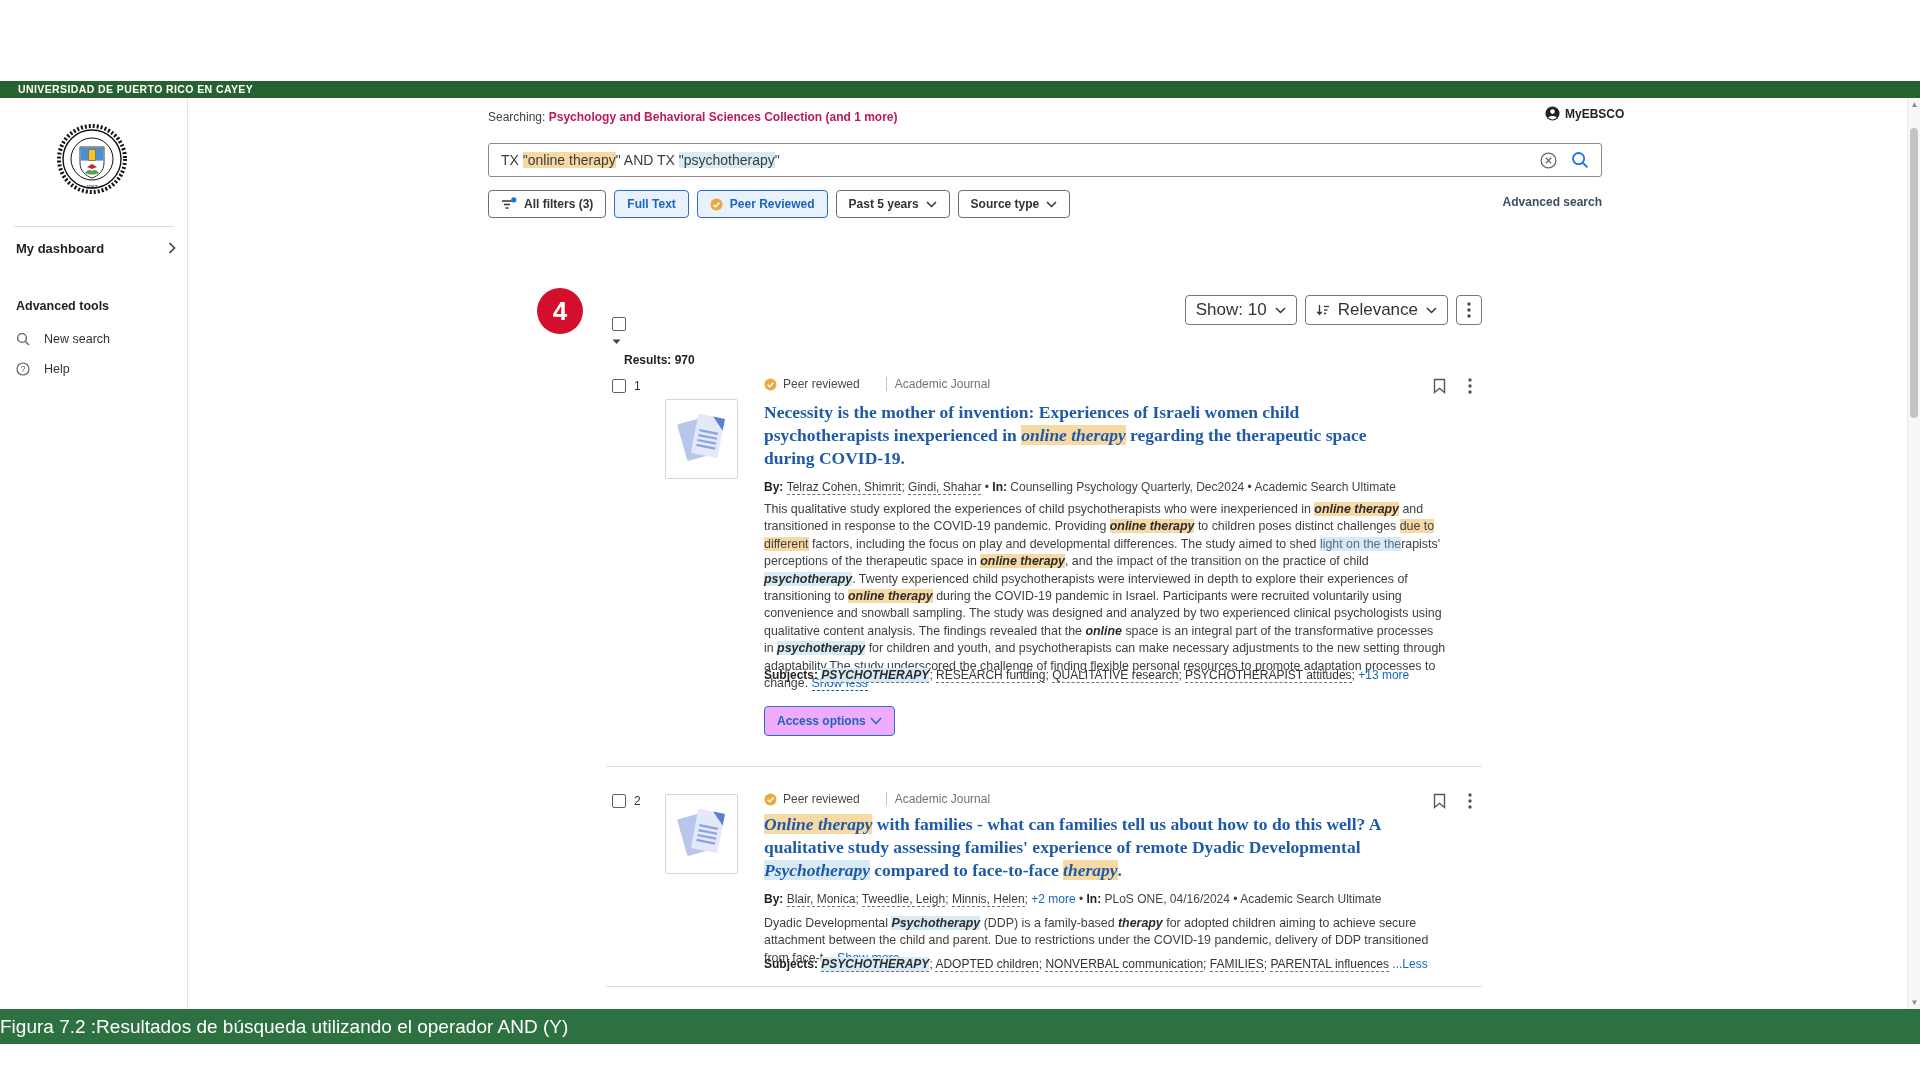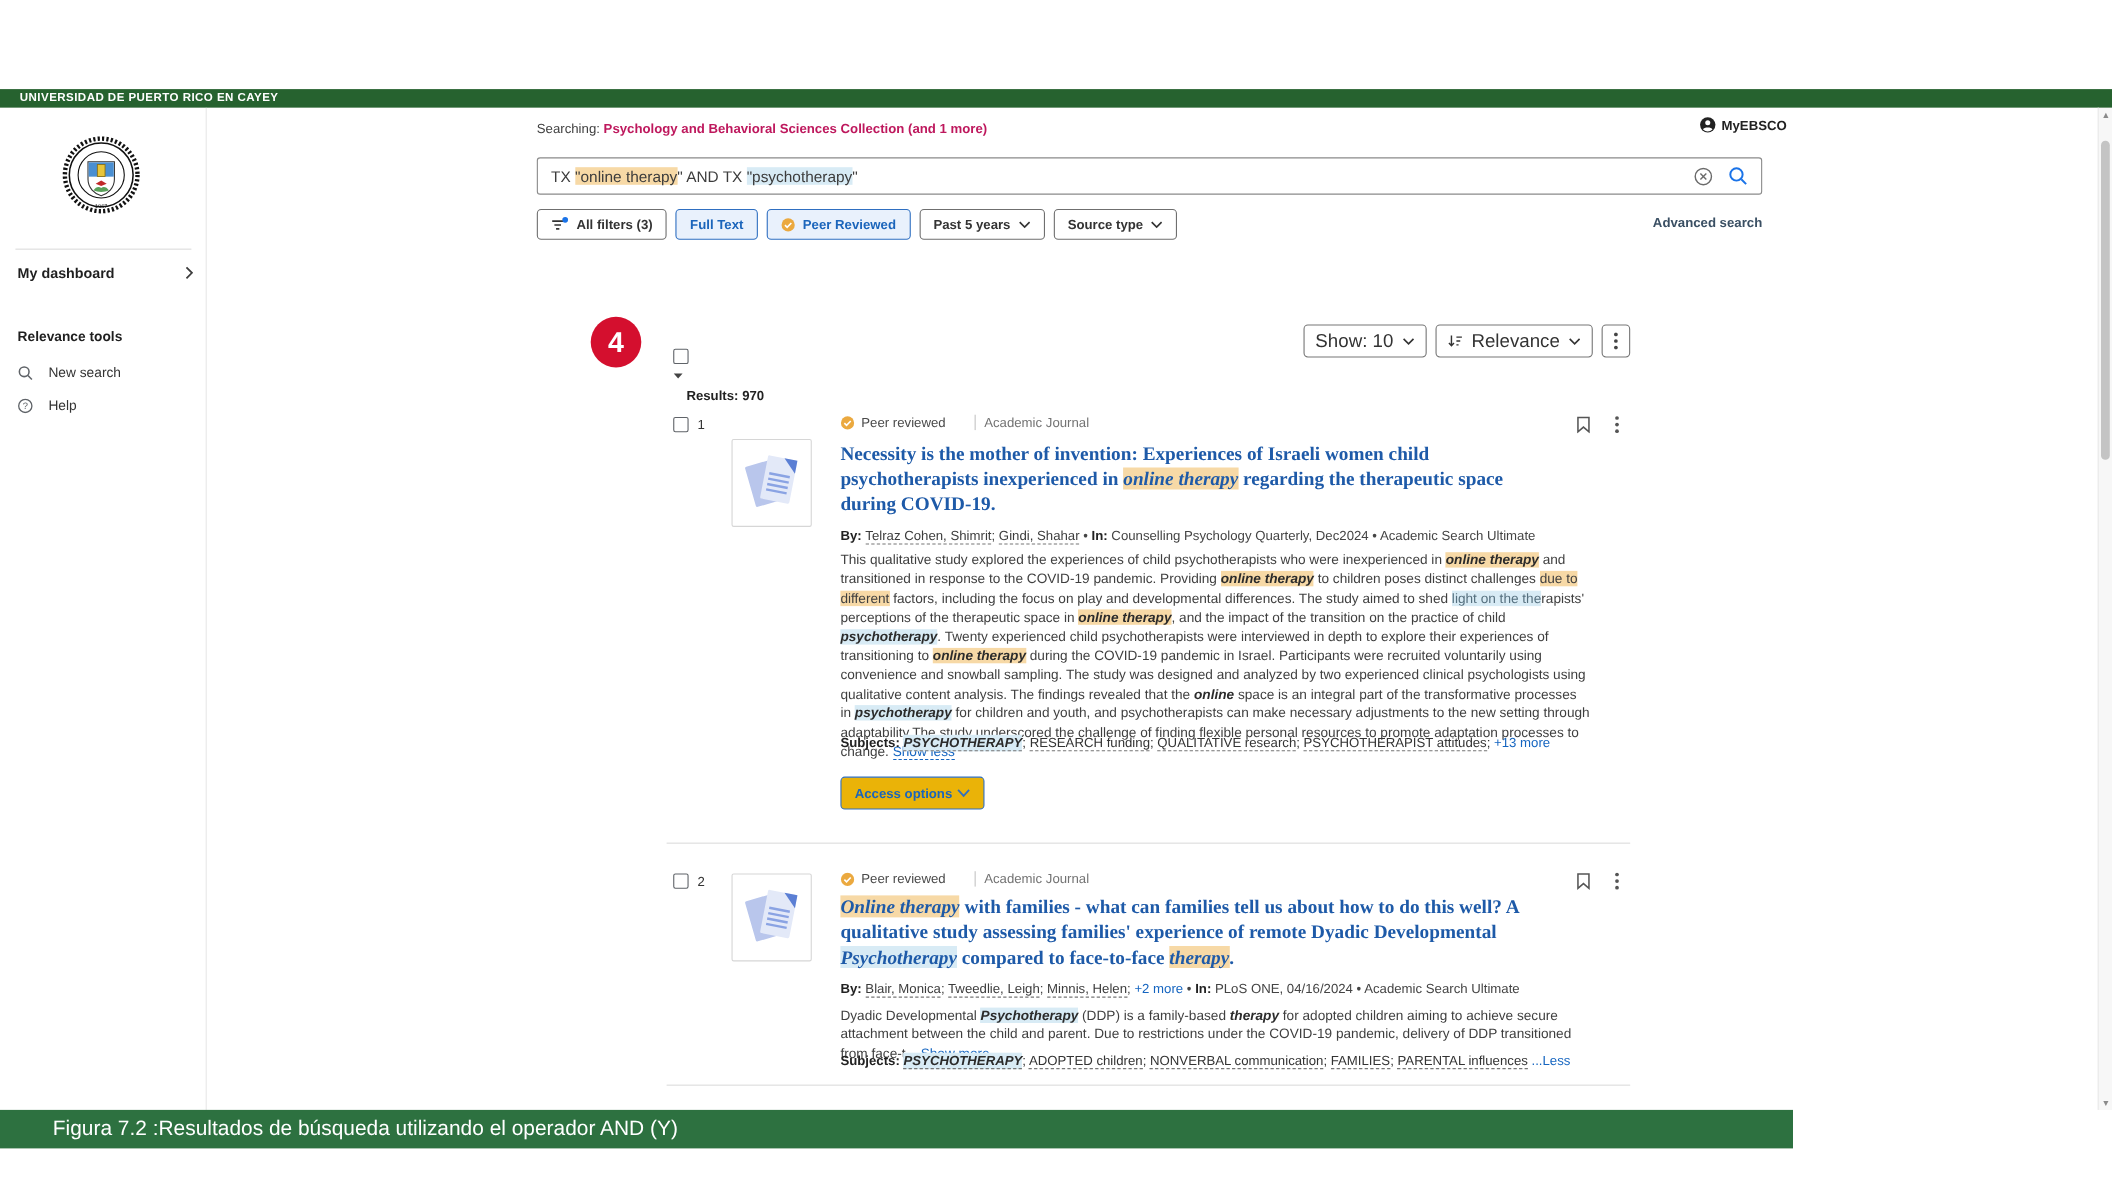--- a/index.html
+++ b/index.html
@@ -4,22 +4,22 @@
 <style>
   * { box-sizing: border-box; margin: 0; padding: 0; }
   html,body { width:1920px; height:1080px; background:#ffffff; font-family:"Liberation Sans",sans-serif; }
   .page { position:relative; width:1920px; height:1080px; overflow:hidden; background:#fff; }
 
   
   .topbar { position:absolute; left:0; top:81px; width:1920px; height:17px; background:#26622f; color:#fff;
             font-size:10.5px; font-weight:700; letter-spacing:.4px; line-height:17px; padding-left:18px; }
 
   
-  .caption-bar { position:absolute; left:0; top:1009px; width:1630px; height:35px; background:#2d7140; color:#fff;
-                 font-size:19px; line-height:35px; padding-left:48px; }
+  .caption-bar { position:absolute; left:0; top:1009px; width:1920px; height:35px; background:#2d7140; color:#fff;
+                 font-size:19px; line-height:35px; }
 
   
   .sidebar { position:absolute; left:0; top:98px; width:188px; height:911px; background:#fff; border-right:1px solid #e4e4e4; }
   .logo { position:absolute; left:56px; top:22px; }
   .side-div { position:absolute; left:14px; top:128px; width:160px; border-top:1px solid #dcdcdc; }
   .side-dash { position:absolute; left:16px; top:140px; width:160px; height:20px; display:flex; justify-content:space-between; align-items:center;
                font-size:13px; font-weight:700; color:#1f1f1f; cursor:pointer; }
   .side-head { position:absolute; left:16px; top:201px; font-size:12.5px; font-weight:700; color:#1f1f1f; }
   .side-item { position:absolute; left:16px; display:flex; align-items:center; gap:14px; font-size:12.5px; color:#333; cursor:pointer; }
   .side-item svg { flex:0 0 auto; }
@@ -64,21 +64,21 @@
   .card .num { position:absolute; left:28px; top:5px; font-size:12px; color:#333; }
   .thumb { position:absolute; left:59px; width:73px; height:80px; border:1px solid #d6d6d6; border-radius:2px; background:#fff;
            display:flex; align-items:center; justify-content:center; }
   .badge-row { position:absolute; left:158px; top:3px; display:flex; align-items:center; gap:6px; font-size:12px; color:#4a4a4a; }
   .badge-row .typ { border-left:1px solid #c4c4c4; padding-left:8px; margin-left:20px; color:#737373; }
   .title { position:absolute; left:158px; width:645px; font-family:"Liberation Serif",serif; font-weight:700;
            font-size:17.5px; line-height:23px; color:#1e5aa8; cursor:pointer; }
   .byline { position:absolute; left:158px; width:690px; font-size:12px; color:#444; }
   .abstract { position:absolute; left:158px; width:682px; font-size:12.4px; line-height:17.4px; color:#3f3f3f; }
   .subjects { position:absolute; left:158px; width:690px; font-size:12px; color:#333; }
-  .access-btn { position:absolute; left:158px; top:332px; width:131px; height:30px; border:1.5px solid #2f6fc1; border-radius:4px; background:#eab308;
+  .access-btn { position:absolute; left:158px; top:332px; width:131px; height:30px; border:1.5px solid #2f6fc1; border-radius:4px; background:#f0abfc;
                 display:flex; align-items:center; justify-content:space-between; padding:14px 12px; font-size:12px; font-weight:700; color:#1b65bb; cursor:pointer; }
   .card-icons { position:absolute; right:10px; top:4px; display:flex; gap:22px; align-items:center; }
 
   
   .hl-o { background:#f7d9a6; }
   .hl-b { background:#d8ebf5; }
   .bi { font-weight:700; font-style:italic; color:#2b2b2b; }
   .it { font-style:italic; }
   .b { font-weight:700; color:#222; }
   .lt { color:#4d86c6; }
@@ -118,21 +118,21 @@
         <text x="36" y="69" font-size="5" text-anchor="middle" fill="#111" font-family="Liberation Sans,sans-serif">1967</text>
       </svg>
     </div>
     <div class="side-div"></div>
     <div class="side-dash">
       <span>My dashboard</span>
       <svg width="8" height="12" viewBox="0 0 8 12">
           <path d="M1.5 1 L6.5 6 L1.5 11" fill="none" stroke="#3c3c3c" stroke-width="1.6"></path>
         </svg>
     </div>
-    <div class="side-head">Relevance tools</div>
+    <div class="side-head">Advanced tools</div>
     <div class="side-item" style="top:234px;">
       <svg width="14" height="14" viewBox="0 0 14 14">
           <circle cx="6" cy="6" r="4.4" fill="none" stroke="#5f6368" stroke-width="1.4"></circle>
           <line x1="9.4" y1="9.4" x2="13" y2="13" stroke="#5f6368" stroke-width="1.4"></line>
         </svg>
       <span>New search</span>
     </div>
     <div class="side-item" style="top:264px;">
       <svg width="14" height="14" viewBox="0 0 14 14">
           <circle cx="7" cy="7" r="6" fill="none" stroke="#5f6368" stroke-width="1.2"></circle>

